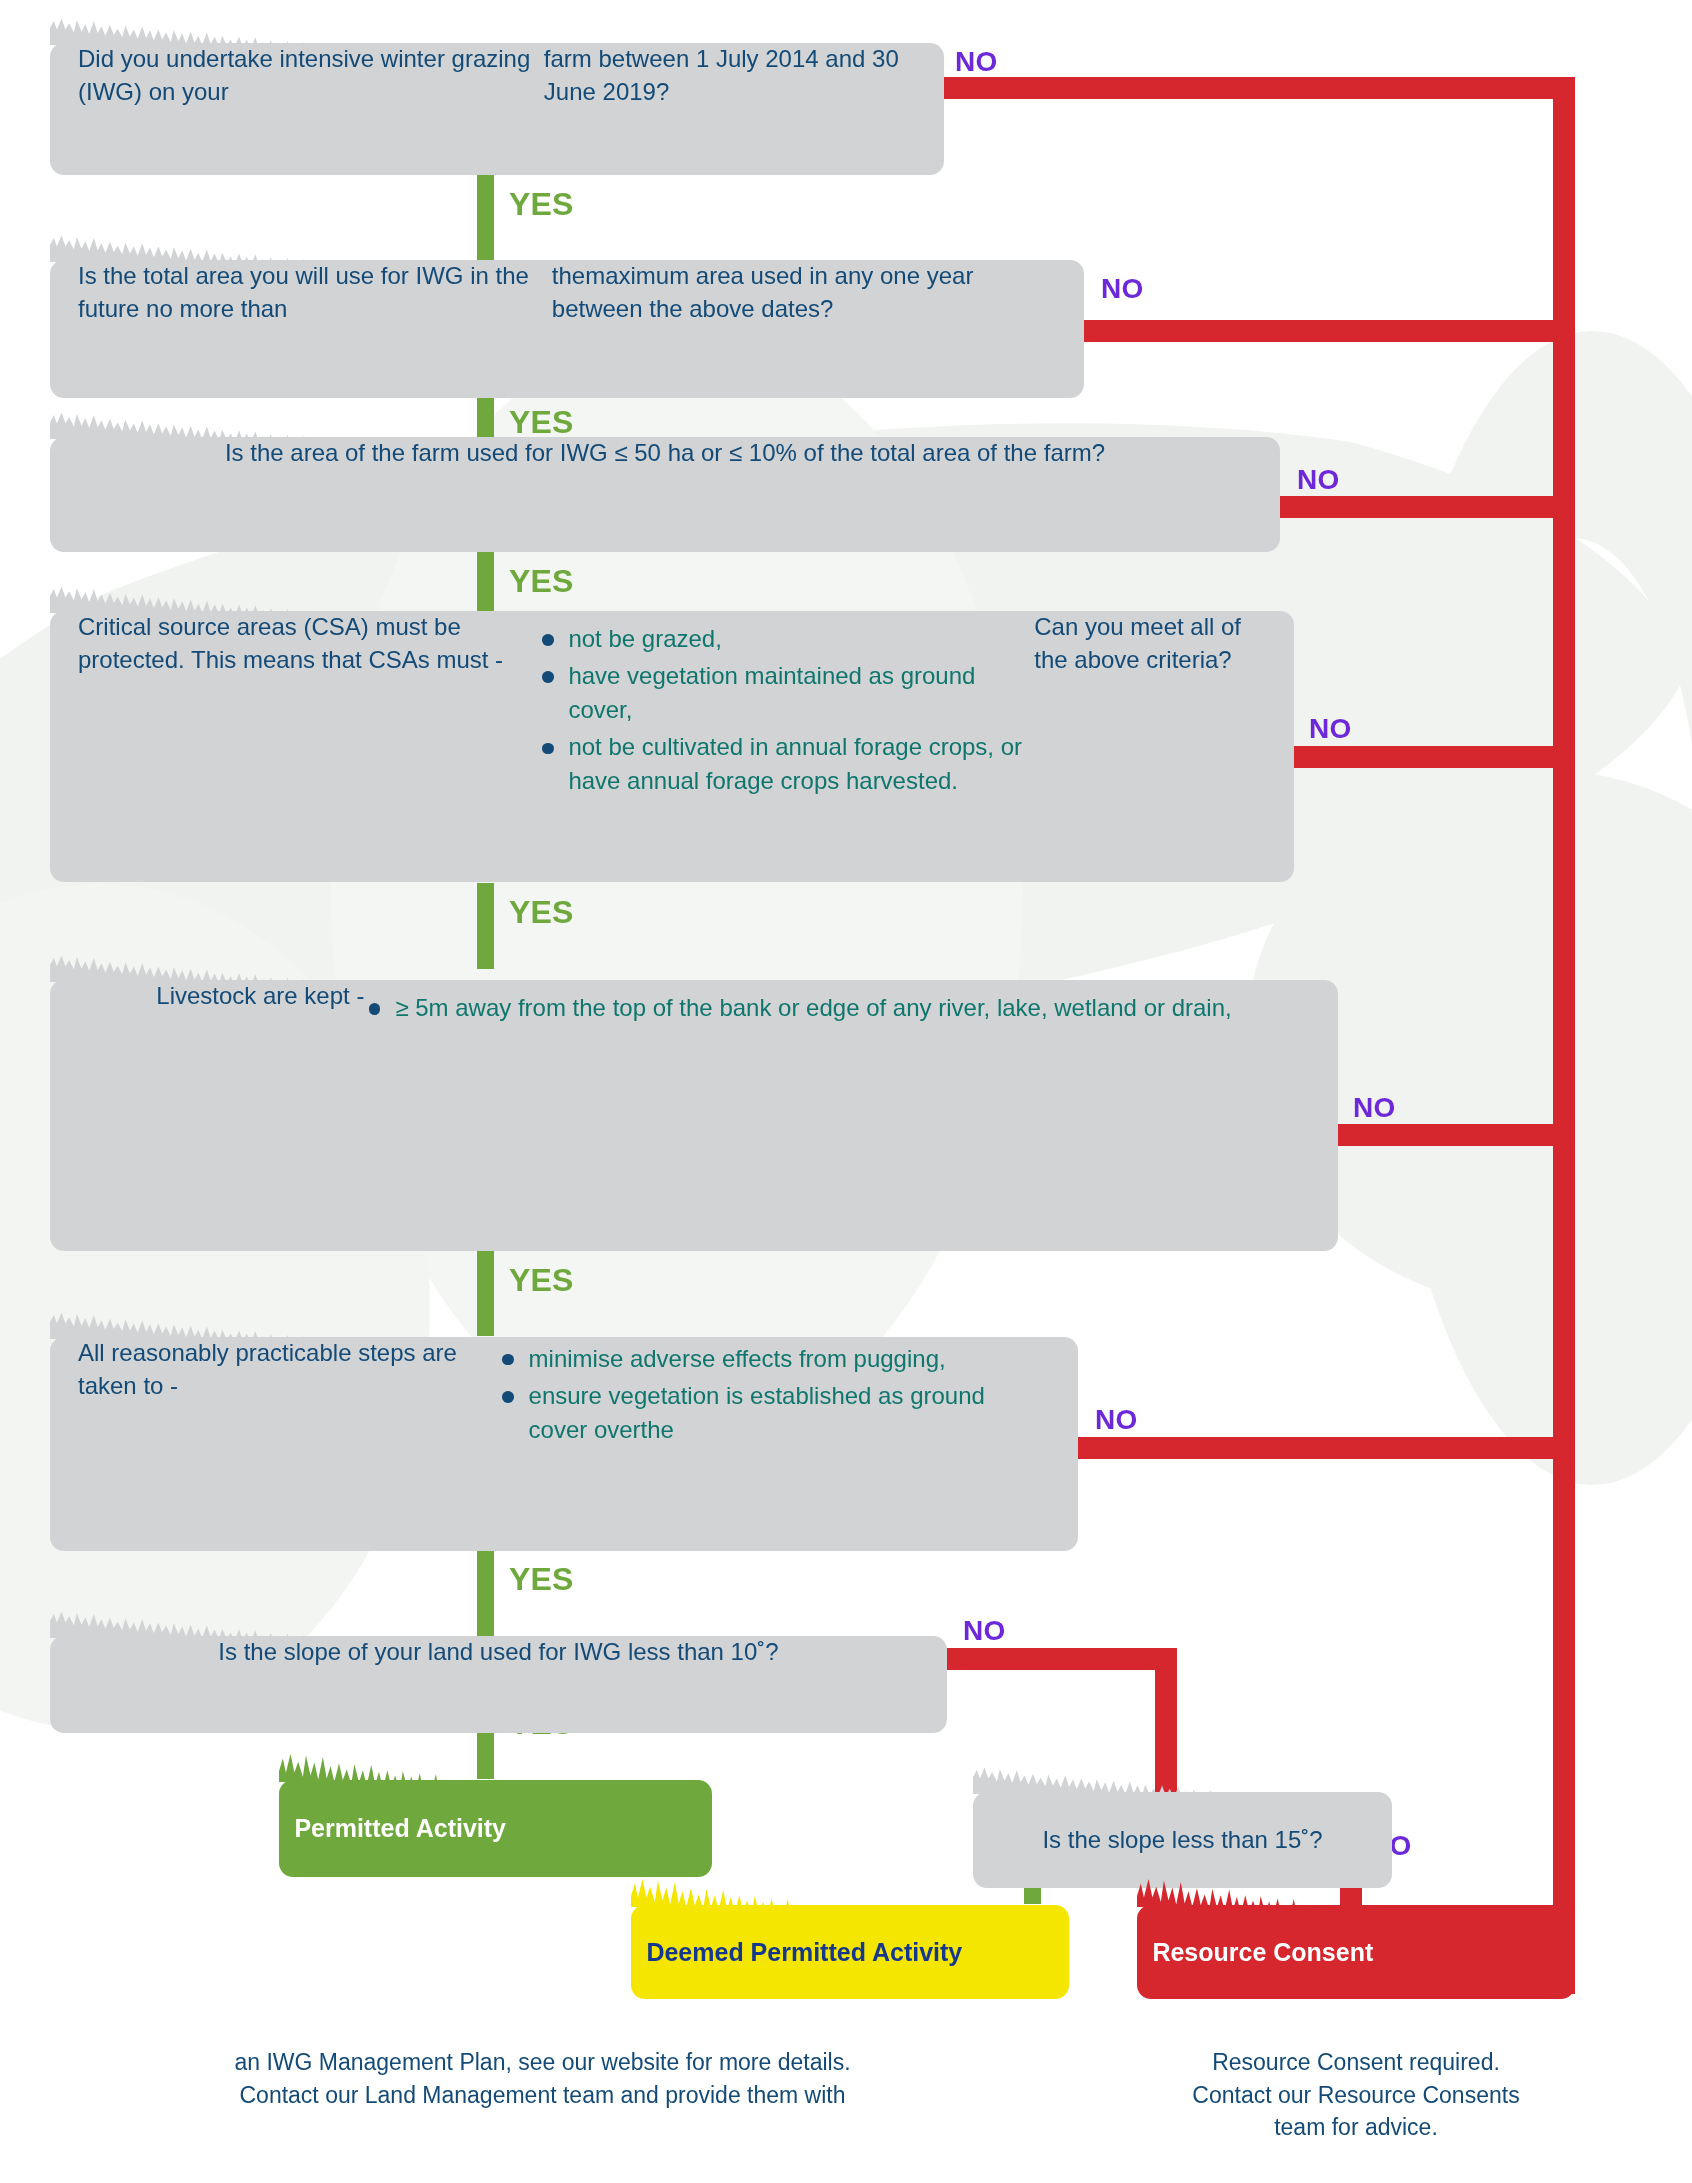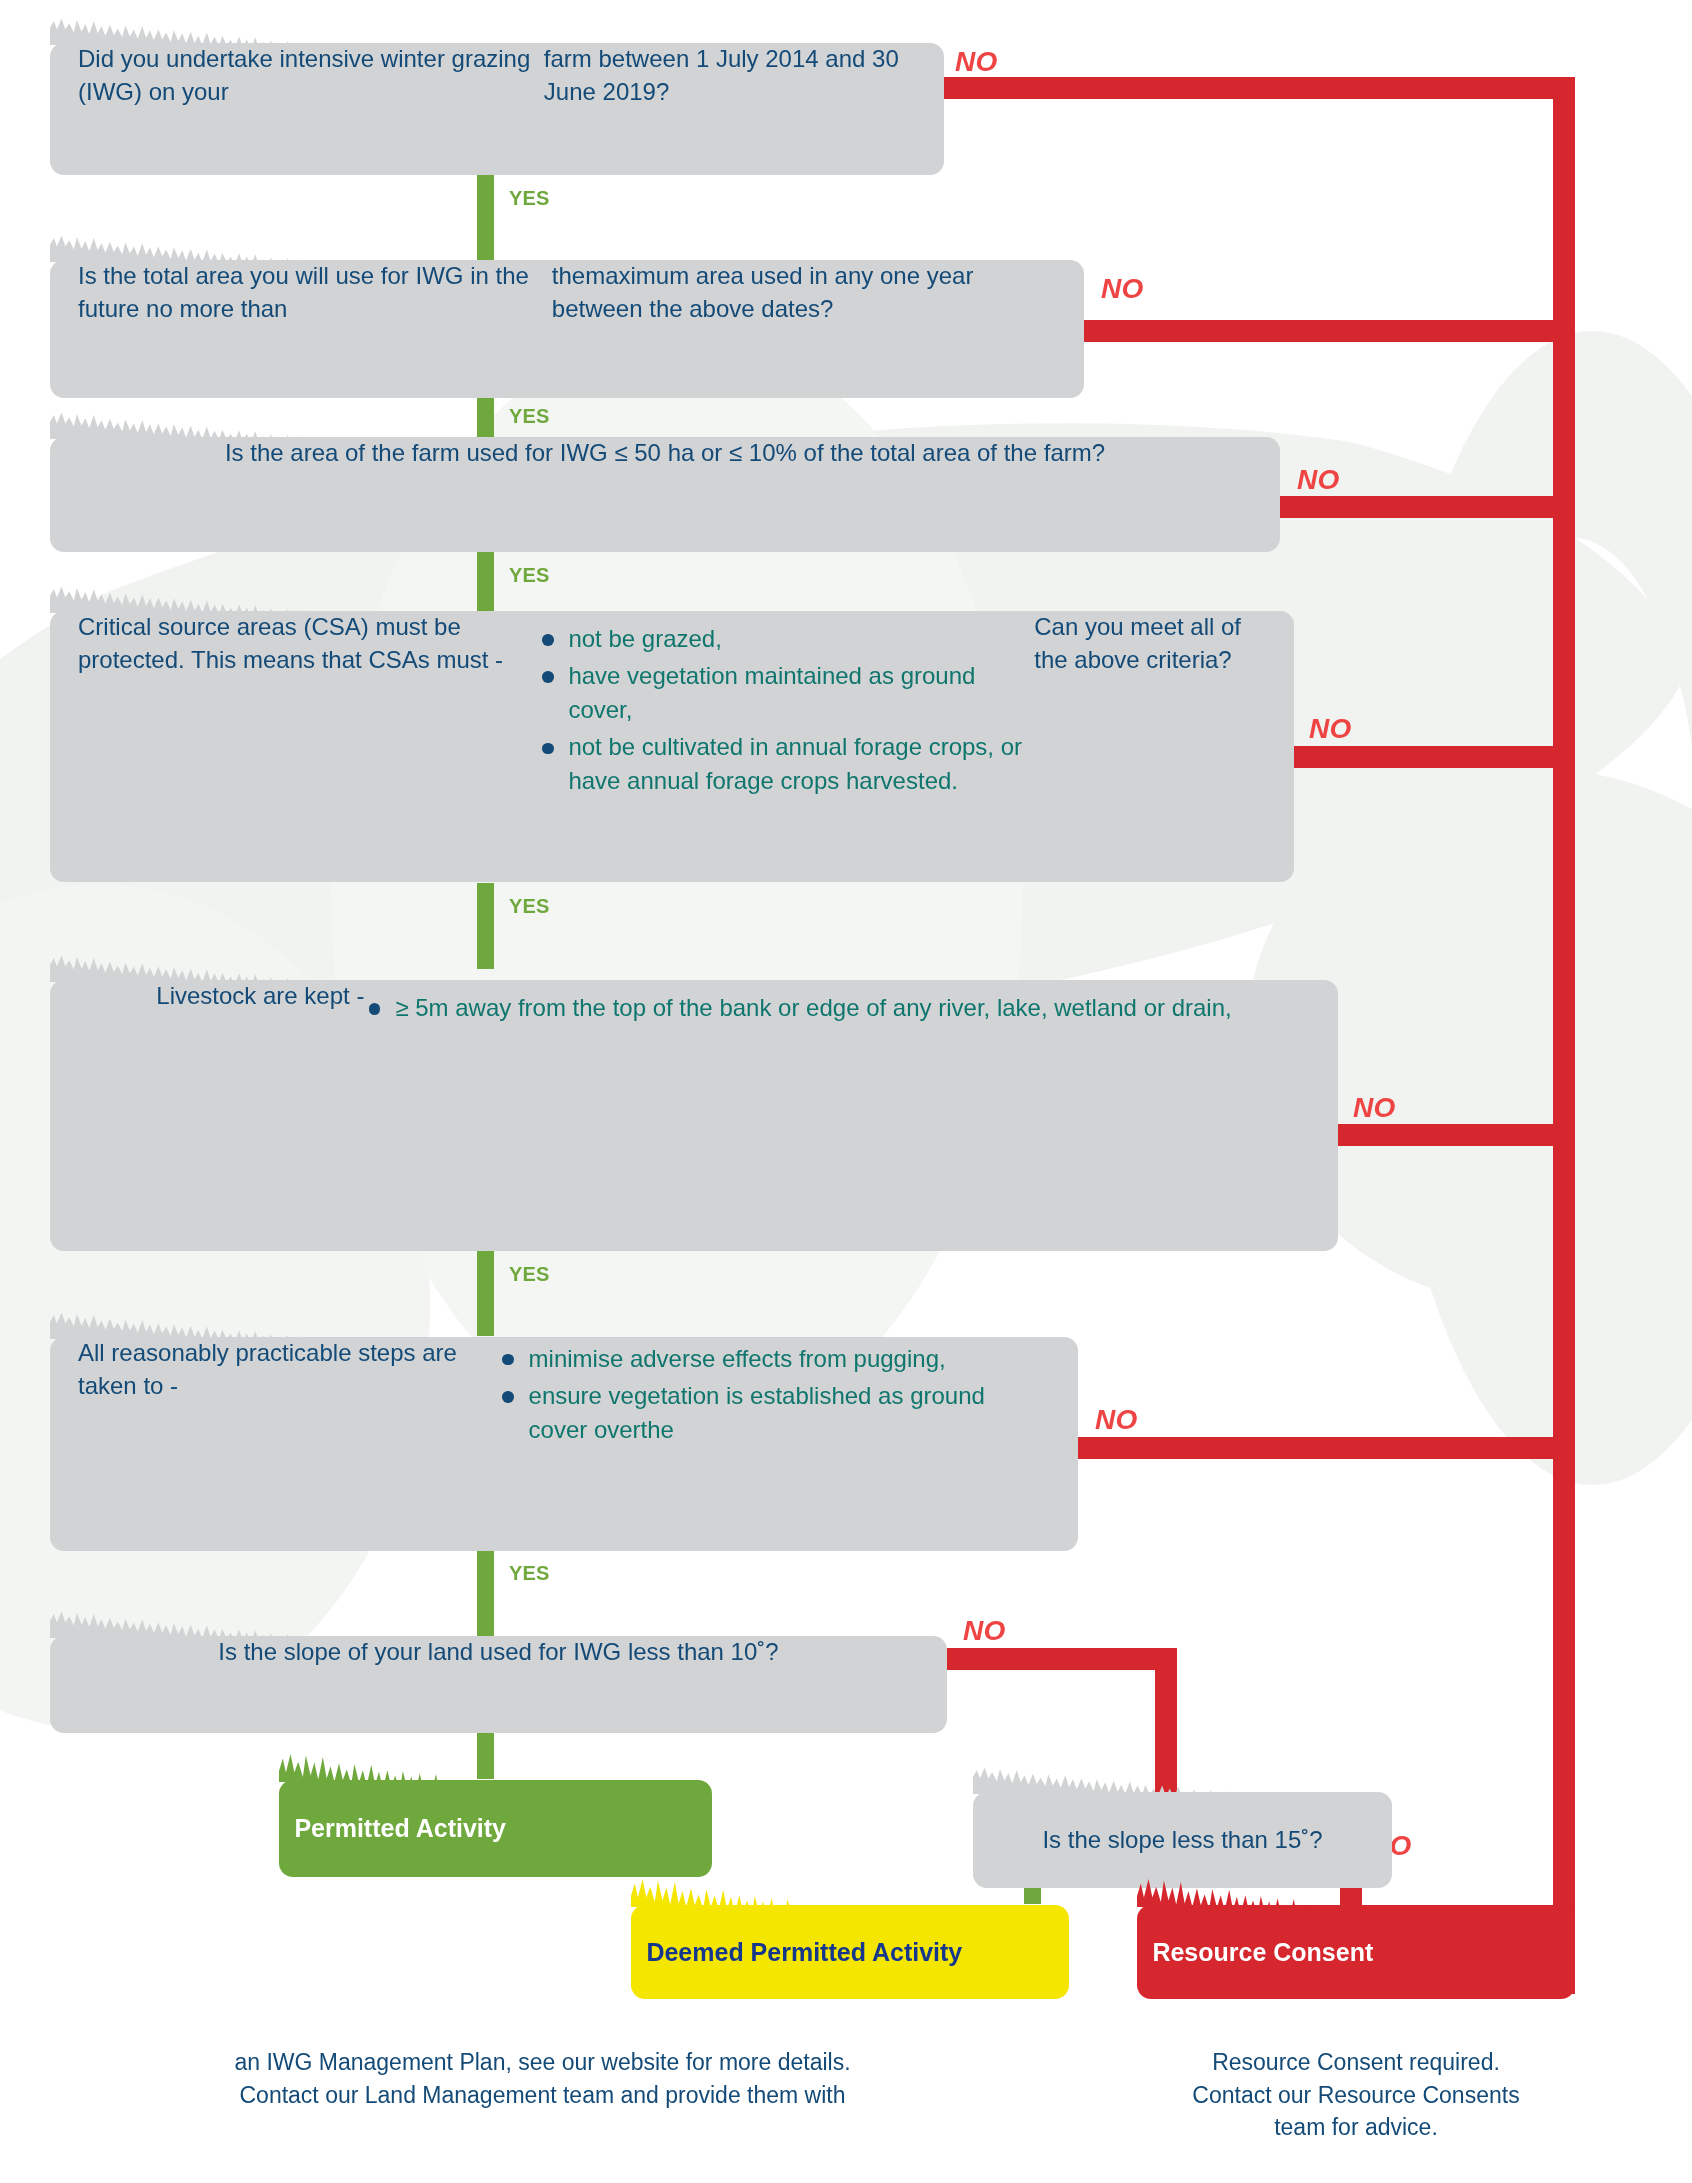--- a/index.html
+++ b/index.html
@@ -56,22 +56,22 @@
   .red { background: #d6262e; }
   .green { background: #6fa83c; }
 
   .lbl {
     position: absolute;
     font-weight: bold;
     letter-spacing: 0.2px;
     line-height: 1;
     white-space: nowrap;
   }
-  .lbl-no  { color: #ef4444; font-size: 28px; font-style: italic; }
-  .lbl-yes { color: #6fa83c; font-size: 20px; }
+  .lbl-no  { color: #6d28d9; font-size: 28px; }
+  .lbl-yes { color: #6fa83c; font-size: 32px; }
 
   
   .node {
     position: absolute;
     border-radius: 14px;
     background: #d1d3d4;
   }
   .node .body {
     position: relative;
     padding: 0 28px;

